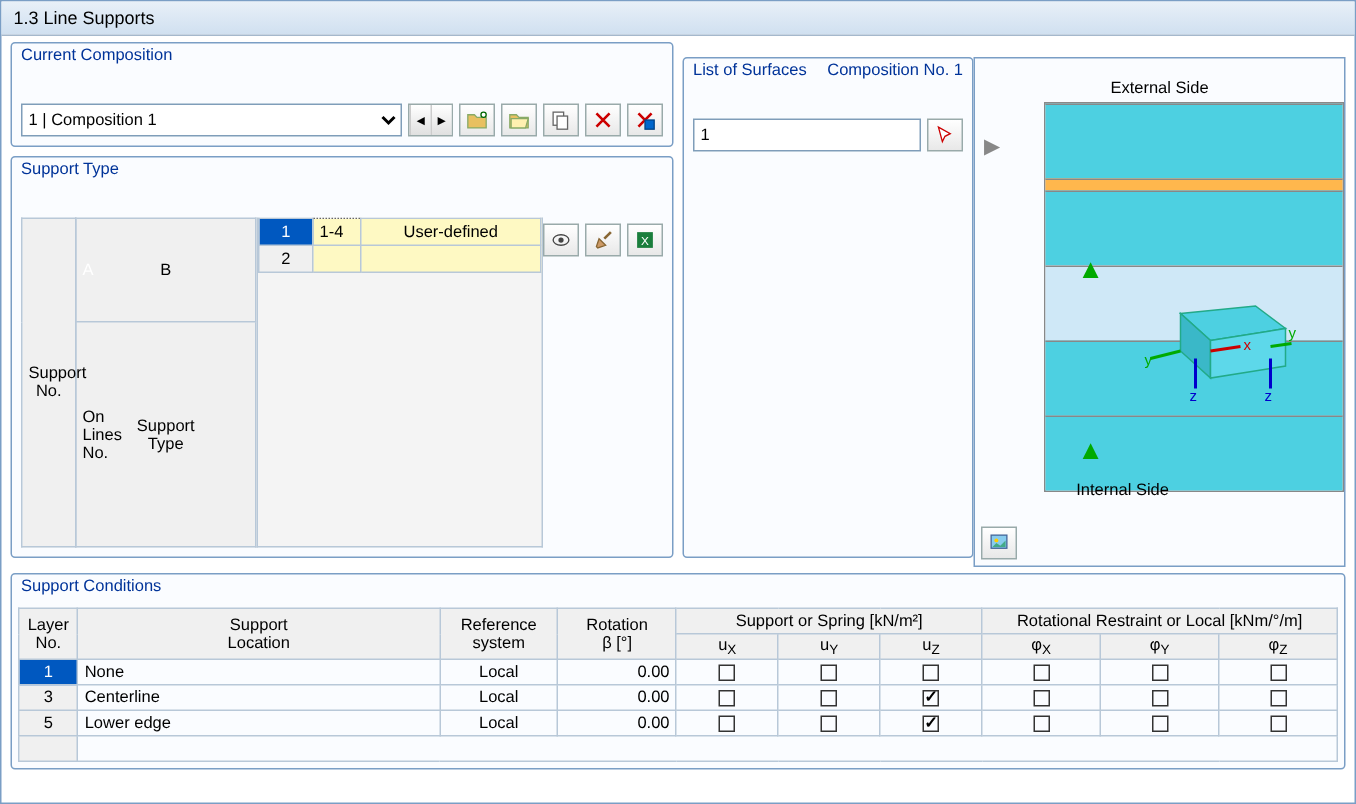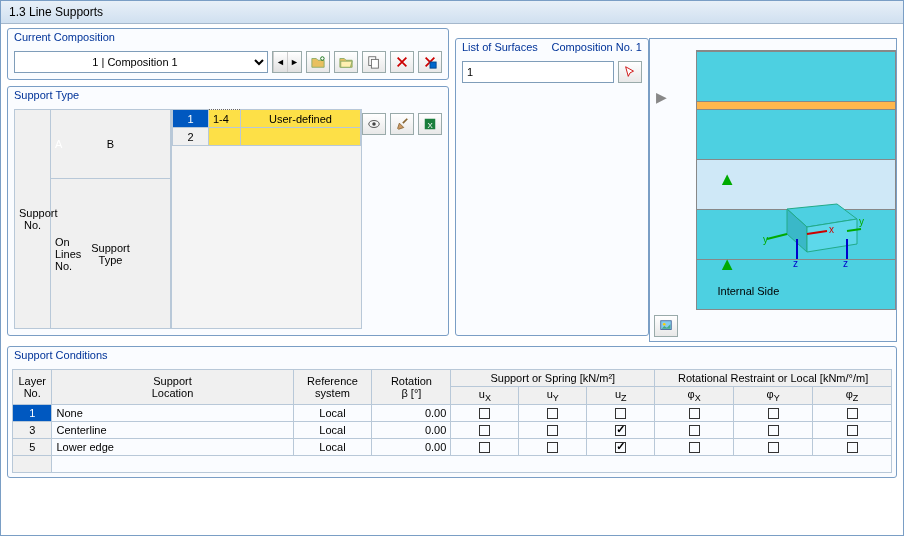--- a/index.html
+++ b/index.html
@@ -2,38 +2,38 @@
 <html><head>
 <meta charset="utf-8">
 <style>
 * { box-sizing: border-box; font-family: "Segoe UI", Arial, sans-serif; }
 body { margin: 0; background: #f0f0f0; font-size: 11px; color: #000; }
 .window { width: 904px; height: 536px; background: #ffffff; border: 1px solid #7a9ec5; }
 .titlebar { background: linear-gradient(#e8f0f8,#d0e0f0); padding: 4px 8px; font-size: 12px; border-bottom: 1px solid #a5b8cc; }
 .pane { display: flex; gap: 6px; padding: 4px 6px; }
 .col-left { flex: 1; display: flex; flex-direction: column; }
 .col-right { flex: 1; display: flex; flex-direction: row; margin-top: 10px; }
-.fieldset { border: 1px solid #7a9ec5; background: #fafcff; border-radius: 3px; padding: 22px 6px 6px; position: relative; margin-bottom: 6px; }
+.fieldset { border: 1px solid #7a9ec5; background: #fafcff; border-radius: 3px; padding: 40px 6px 6px; position: relative; margin-bottom: 6px; }
 .fieldset-label { position: absolute; top: 2px; left: 6px; font-size: 11px; color: #003399; }
 .fieldset-label-right { position: absolute; top: 2px; right: 6px; font-size: 11px; color: #003399; }
 .combo { display: flex; align-items: center; gap: 4px; }
-select.big { flex: 1; height: 22px; border: 1px solid #7f9db9; font-size: 11px; background: #fff; text-align: center; }
+select.big { flex: 1; height: 22px; border: 1px solid #7f9db9; font-size: 11px; background: #fff; }
 .iconbtn { width: 24px; height: 22px; border: 1px solid #9aa; background: linear-gradient(#fff,#e8e8e8); display: inline-flex; align-items: center; justify-content: center; cursor: pointer; }
 .iconbtn svg { width: 14px; height: 14px; }
 .spin { display: flex; border: 1px solid #9aa; height: 22px; }
 .spin button { width: 14px; background: linear-gradient(#fff,#e0e0e0); border: none; border-left: 1px solid #ccc; font-size: 9px; line-height: 1; padding: 0; cursor: pointer; }
 .input-line { flex: 1; height: 22px; border: 1px solid #7f9db9; padding: 2px 4px; font-size: 11px; background: #fff; }
 .grid-wrap { flex: 1; display: flex; flex-direction: row; }
 table.grid { border-collapse: collapse; width: 100%; table-layout: fixed; }
 table.grid th, table.grid td { border: 1px solid #b8c8d8; padding: 1px 4px; height: 18px; font-size: 11px; }
 table.grid th { background: #f0f0f0; font-weight: normal; }
 table.grid th.colA { background: #0058c0; color: #fff; }
 table.grid th.rownum { background: #f0f0f0; width: 36px; text-align: center; }
 table.grid th.rownum.sel { background: #0058c0; color: #fff; }
-table.grid td { background: #fde047; }
+table.grid td { background: #fef9c3; }
 .grid-body { height: 220px; overflow: auto; border: 1px solid #b8c8d8; border-top: none; background: #f4f4f4; }
 .grid-footer { display: flex; justify-content: flex-end; gap: 4px; padding-top: 4px; }
 .preview { flex: 1; border: 1px solid #7a9ec5; background: #fafcff; position: relative; display: flex; flex-direction: column; }
 .preview-canvas { flex: 1; position: relative; display: flex; align-items: center; justify-content: flex-end; }
 .layers { width: 200px; border: 1px solid #888; position: relative; }
 .layer { height: 50px; background: #4dd0e1; border-top: 1px solid #888; }
 .layer.thin { height: 8px; background: #ffb74d; }
 .layer.pale { background: #cfe8f7; }
 .ext-label { position: absolute; top: 14px; left: 50%; transform: translateX(-50%); font-size: 11px; }
 .int-label { position: absolute; bottom: 14px; left: 40%; transform: translateX(-50%); font-size: 11px; }

